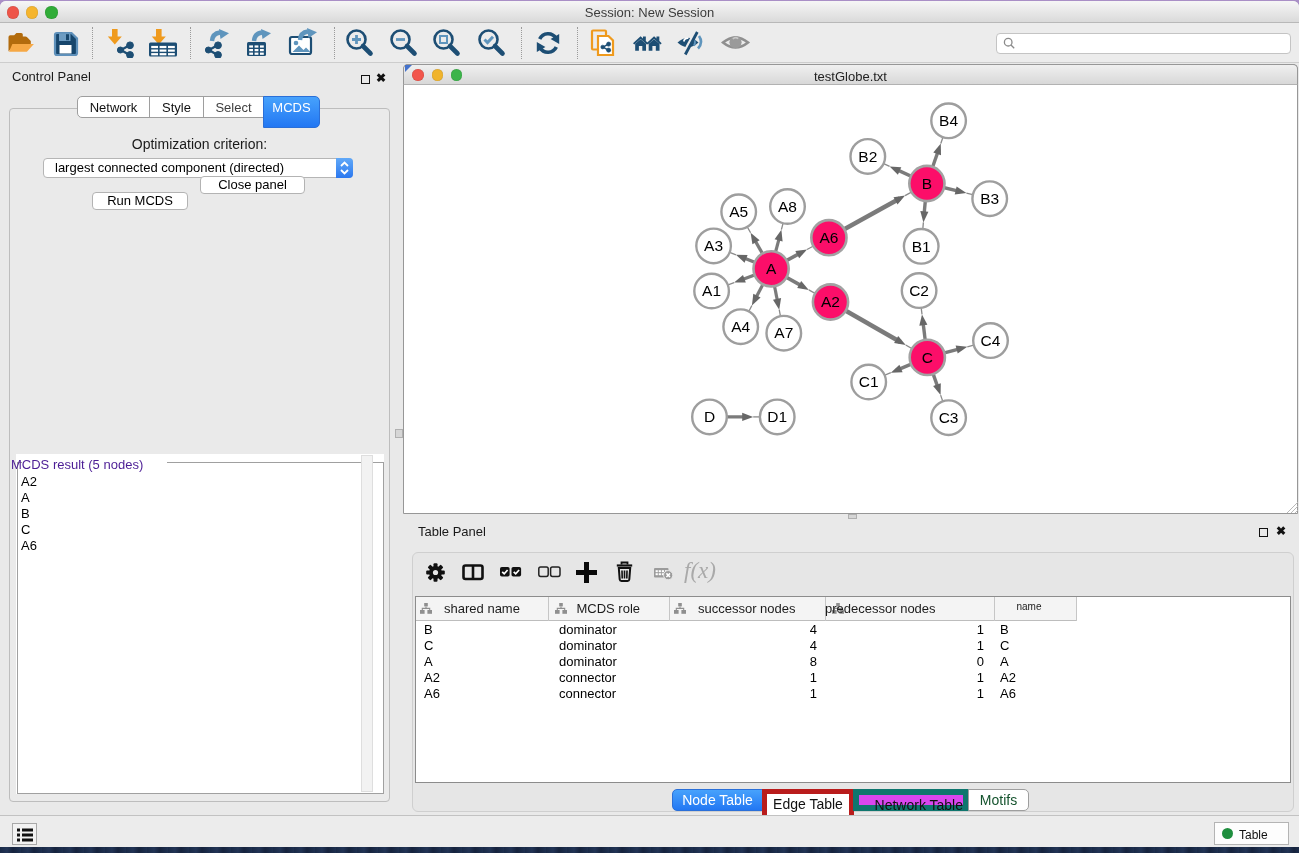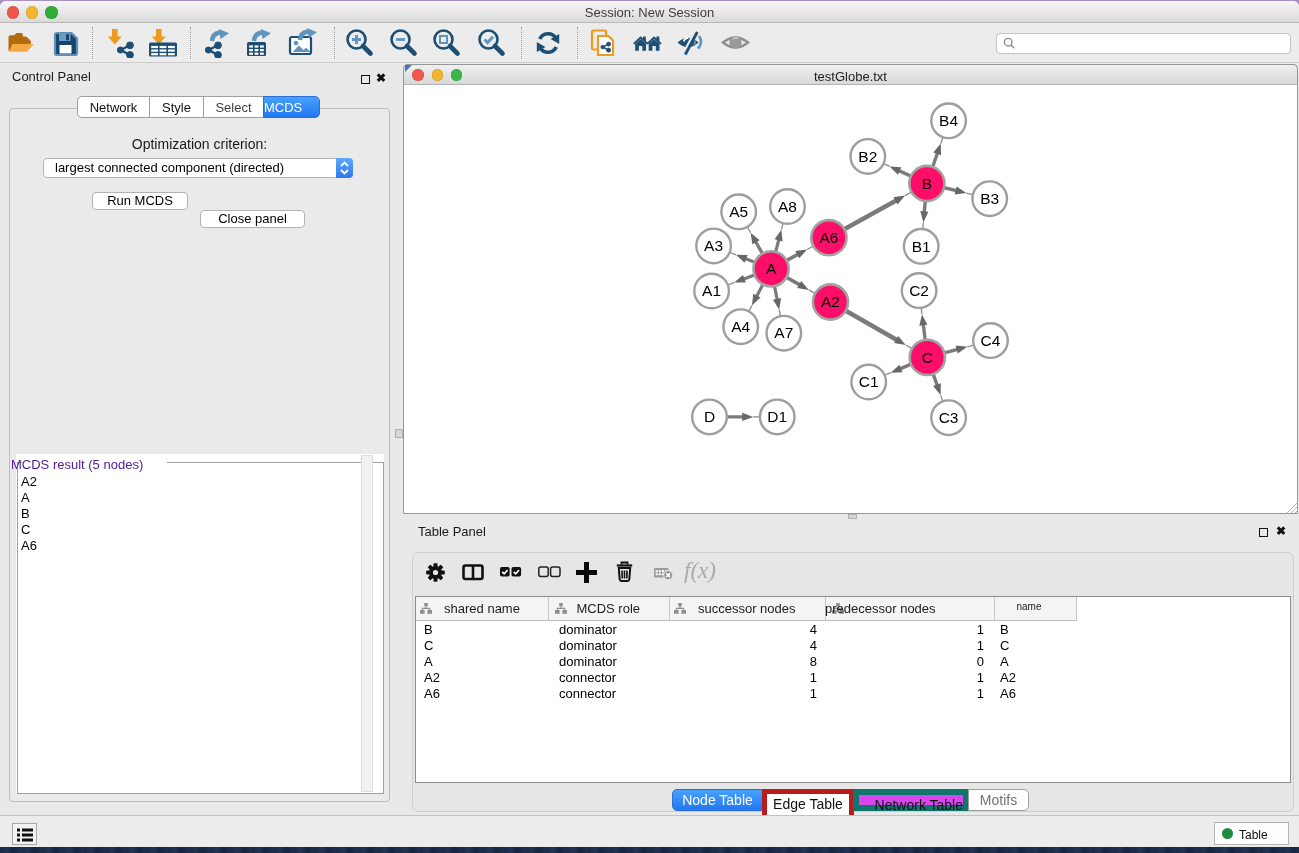--- a/index.html
+++ b/index.html
@@ -163,31 +163,31 @@
     <line x1="8" y1="8" x2="11.2" y2="11.2" stroke="#8a8a8a" stroke-width="1.3"></line>
   </svg>
 
 <div class="abs" style="left:12px;top:69px;font-size:13px;color:#1a1a1a">Control Panel</div>
 <div class="abs" style="left:361px;top:75px;width:7px;height:7px;border:1.6px solid #111"></div>
 <div class="abs" style="left:376px;top:71px;font-size:12px;font-weight:bold;color:#111">✖</div>
 <div class="abs" style="left:9px;top:108px;width:381px;height:694px;background:#eaeaea;border:1px solid #bdbdbd;border-radius:4px;box-sizing:border-box"></div>
 <div style="position:absolute;left:78px;top:96px;width:73px;height:22px;background:#fff;color:#111;border:1px solid #9e9e9e;border-radius:5px 0 0 5px;box-sizing:border-box;font-size:13px;text-align:center;line-height:21px;margin-left:-1px">Network</div>
 <div style="position:absolute;left:150px;top:96px;width:55px;height:22px;background:#fff;color:#111;border:1px solid #9e9e9e;border-radius:0 0 0 0;box-sizing:border-box;font-size:13px;text-align:center;line-height:21px;margin-left:-1px">Style</div>
 <div style="position:absolute;left:204px;top:96px;width:61px;height:22px;background:#fff;color:#404040;border:1px solid #9e9e9e;border-radius:0 0 0 0;box-sizing:border-box;font-size:13px;text-align:center;line-height:21px;margin-left:-1px">Select</div>
-<div style="position:absolute;left:264px;top:96px;width:57px;height:22px;background:linear-gradient(#47a2fc,#2277f3);color:#fff;border:1px solid #2a6fd8;border-radius:0 5px 5px 0;box-sizing:border-box;font-size:13px;line-height:21px;margin-left:-1px">MCDS</div>
+<div style="position:absolute;left:264px;top:96px;width:57px;height:32px;background:linear-gradient(#47a2fc,#2277f3);color:#fff;border:1px solid #2a6fd8;border-radius:0 5px 5px 0;box-sizing:border-box;font-size:13px;text-align:center;line-height:21px;margin-left:-1px">MCDS</div>
 <div class="abs" style="left:9px;top:135.5px;width:381px;text-align:center;font-size:14px;color:#1a1a1a">Optimization criterion:</div>
 <div class="abs" style="left:43px;top:158px;width:310px;height:20px;background:#fff;border:1px solid #b5b5b5;border-radius:4px;box-sizing:border-box"></div>
 <div class="abs" style="left:55px;top:159.5px;font-size:13px;color:#000000">largest connected component (directed)</div>
 <div class="abs" style="left:336px;top:158px;width:17px;height:20px;background:linear-gradient(#61a9f8,#2b78f0);border-radius:0 4px 4px 0"></div>
 <svg class="abs" style="left:338px;top:160px" width="13" height="16" viewBox="0 0 13 16">
     <path d="M3 6 L6.5 2.5 L10 6" stroke="#fff" stroke-width="1.8" fill="none"></path>
     <path d="M3 10 L6.5 13.5 L10 10" stroke="#fff" stroke-width="1.8" fill="none"></path>
   </svg>
 <div class="abs" style="left:92px;top:192px;width:96px;height:18px;background:#fff;border:1px solid #b3b3b3;border-radius:4px;box-sizing:border-box;font-size:13px;text-align:center;line-height:16px">Run MCDS</div>
-<div class="abs" style="left:200px;top:210px;width:105px;height:18px;background:#fff;border:1px solid #b3b3b3;border-radius:4px;box-sizing:border-box;font-size:13px;text-align:center;line-height:16px">Close panel</div>
+<div class="abs" style="left:200px;top:176px;width:105px;height:18px;background:#fff;border:1px solid #b3b3b3;border-radius:4px;box-sizing:border-box;font-size:13px;text-align:center;line-height:16px">Close panel</div>
 
 <div class="abs" style="left:16px;top:454px;width:368px;height:340px;background:#fff"></div>
 <div class="abs" style="left:17px;top:462px;width:0;height:331px;border-left:1px solid #a0a0a0"></div>
 <div class="abs" style="left:383px;top:462px;width:0;height:331px;border-left:1px solid #a0a0a0"></div>
 <div class="abs" style="left:17px;top:793px;width:367px;height:0;border-top:1px solid #a0a0a0"></div>
 <div class="abs" style="left:17px;top:462px;width:5px;height:0;border-top:1px solid #a0a0a0"></div>
 <div class="abs" style="left:167px;top:462px;width:216px;height:0;border-top:1px solid #a0a0a0"></div>
 <div class="abs" style="left:361px;top:455px;width:12px;height:337px;background:#f2f2f2;border:1px solid #dedede;box-sizing:border-box"></div>
 <div class="abs" style="left:11px;top:456.5px;font-size:13px;color:#4c1d95">MCDS result (5 nodes)</div>
 <div style="position:absolute;left:21px;top:474px;font-size:13px">A2</div>
@@ -430,21 +430,21 @@
 <div style="position:absolute;left:1000px;top:670px;font-size:13px">A2</div>
 <div style="position:absolute;left:424px;top:686px;font-size:13px">A6</div>
 <div style="position:absolute;left:559px;top:686px;font-size:13px">connector</div>
 <div style="position:absolute;left:807px;top:686px;width:10px;text-align:right;font-size:13px">1</div>
 <div style="position:absolute;left:974px;top:686px;width:10px;text-align:right;font-size:13px">1</div>
 <div style="position:absolute;left:1000px;top:686px;font-size:13px">A6</div>
 
 <div style="position:absolute;left:673px;top:789px;width:91px;height:22px;background:linear-gradient(#47a2fc,#2277f3);color:#fff;border:1px solid #2a6fd8;border-radius:5px 0 0 5px;box-sizing:border-box;font-size:14px;text-align:center;line-height:21px;margin-left:-1px">Node Table</div>
 <div style="position:absolute;left:763px;top:789px;width:92px;height:38px;background:#fff;color:#111;border:5px solid #b91c1c;border-radius:0 0 0 0;box-sizing:border-box;font-size:14px;text-align:center;line-height:21px;margin-left:-1px">Edge Table</div>
 <div style="position:absolute;left:854px;top:789px;width:116px;height:22px;background:#d946ef;color:#111;border:6px solid #0f766e;border-radius:0 0 0 0;box-sizing:border-box;font-size:14px;text-align:right;line-height:21px;margin-left:-1px">Network Table</div>
-<div style="position:absolute;left:969px;top:789px;width:61px;height:22px;background:#fff;color:#737373;border:1px solid #9e9e9e;border-radius:0 5px 5px 0;box-sizing:border-box;font-size:14px;text-align:center;line-height:21px;margin-left:-1px">Motifs</div>
+<div style="position:absolute;left:969px;top:789px;width:61px;height:22px;background:#fff;color:#14532d;border:1px solid #9e9e9e;border-radius:0 5px 5px 0;box-sizing:border-box;font-size:14px;text-align:center;line-height:21px;margin-left:-1px">Motifs</div>
 
 <div class="abs" style="left:0;top:815px;width:1299px;height:32px;background:#ececec;border-top:1px solid #c2c2c2;box-sizing:border-box"></div>
 <div class="abs" style="left:12px;top:823px;width:25px;height:22px;background:#f2f2f2;border:1px solid #a8a8a8;box-sizing:border-box"></div>
 <svg style="position:absolute;left:16.5px;top:826.5px" width="16" height="15" viewBox="0 0 16 15">
     <rect x="0" y="1.5" width="3" height="3" fill="#111"></rect>
     <rect x="5" y="1.5" width="11" height="3" fill="#111"></rect>
     <rect x="0" y="6.5" width="3" height="3" fill="#111"></rect>
     <rect x="5" y="6.5" width="11" height="3" fill="#111"></rect>
     <rect x="0" y="11.5" width="3" height="3" fill="#111"></rect>
     <rect x="5" y="11.5" width="11" height="3" fill="#111"></rect>

